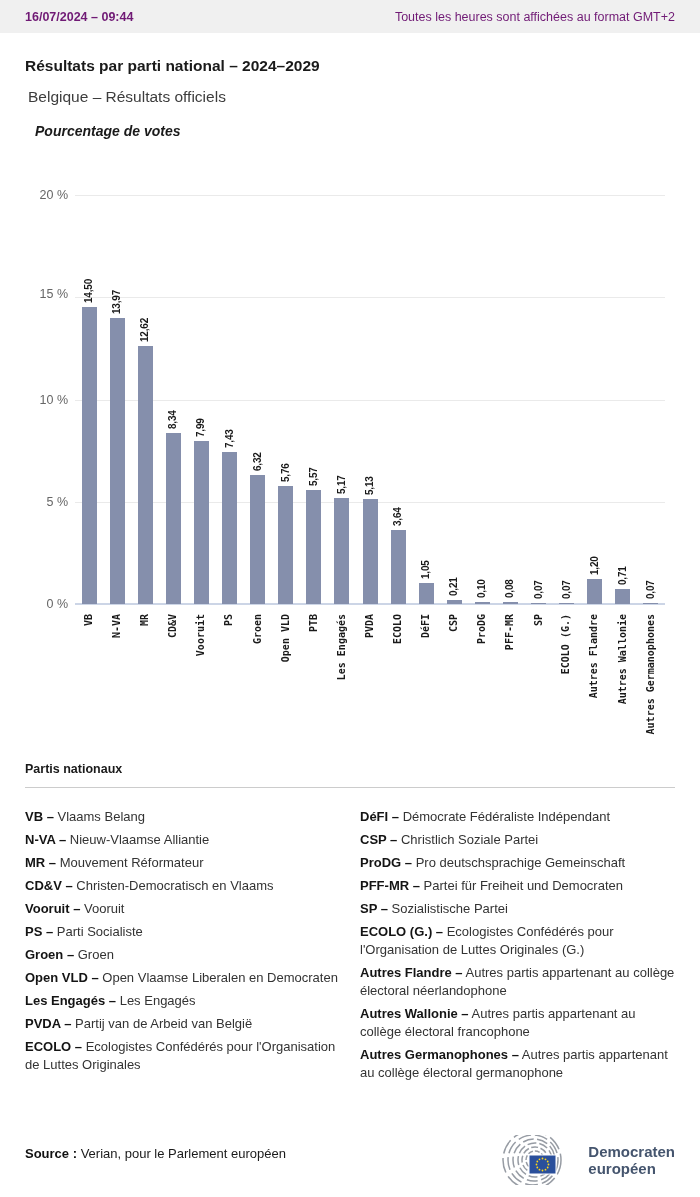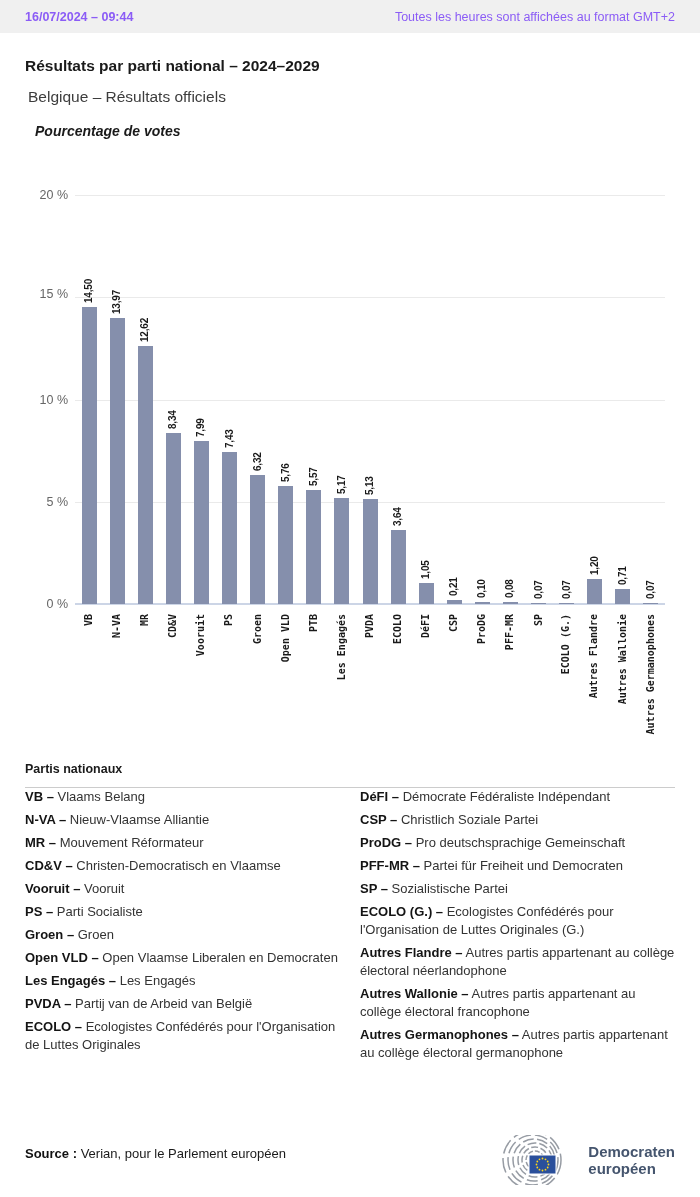--- a/index.html
+++ b/index.html
@@ -4,21 +4,21 @@
 <style>
   html,body { margin:0; padding:0; }
   body {
     width:700px; height:1197px; position:relative; overflow:hidden;
     background:#ffffff; color:#1a1a1a;
     font-family:"Liberation Sans", sans-serif;
   }
   .topbar {
     height:33px; background:#f0f0f0;
     display:flex; justify-content:space-between; align-items:center;
-    padding:0 25px; font-size:12.5px; color:#8b5cf6;
+    padding:0 25px; font-size:12.5px; color:#701a75;
   }
   .topbar .date { font-weight:bold; }
   .header { padding:23px 25px 0 25px; }
   .title { font-size:15.5px; font-weight:bold; line-height:19px; }
   .subtitle { font-size:15.5px; color:#3d3d3d; line-height:19px; margin-top:12px; padding-left:3px; }
   .chart-title { margin:18px 0 0 35px; font-size:14px; font-weight:bold; line-height:15px;font-style:italic; }
   .chart { position:relative; width:700px; height:615px; }
   .gridline { position:absolute; left:75px; width:590px; height:1px; background:#eaeaea; }
   .baseline { position:absolute; left:75px; width:590px; height:2px; background:#ccd5e6; }
   .ytick {
@@ -35,21 +35,21 @@
   .xlabel { position:absolute; width:0; height:0; }
   .xlabel > span {
     position:absolute; right:0; top:0; transform-origin:100% 0;
     transform:rotate(-90deg); white-space:nowrap;
     font-family:"DejaVu Sans Mono", monospace;
     font-size:10px; font-weight:bold; line-height:10px; color:#1a1a1a;
   }
   .legend { padding:0 25px; }
   .legend-title { font-size:12.5px; font-weight:bold; line-height:15px; margin-top:8px; }
   .legend hr { border:none; border-top:1px solid #cccccc; margin:10px 0 0 0; }
-  .legend-cols { display:flex; gap:20px; }
+  .legend-cols { display:flex; gap:20px; margin-top:20px; }
   .legend-col { width:315px; }
   .legend-entry { font-size:13px; line-height:18px; margin-bottom:5px; color:#333333; }
   .legend-entry b { color:#141414; }
   .footer {
     position:absolute; left:0; right:0; bottom:12px; padding:0 25px;
     display:flex; justify-content:space-between; align-items:flex-end;
   }
   .source { font-size:13px; margin-bottom:24px; }
   .source b { color:#111; }
   .logo { display:flex; align-items:center; gap:9px; }
@@ -231,21 +231,21 @@
   </div>
 
 <div class="legend">
   <div class="legend-title">Partis nationaux</div>
   <hr>
   <div class="legend-cols" id="legend-cols">
       <div class="legend-col">
         <div class="legend-entry"><b>VB –</b><span> Vlaams Belang</span></div>
         <div class="legend-entry"><b>N-VA –</b><span> Nieuw-Vlaamse Alliantie</span></div>
         <div class="legend-entry"><b>MR –</b><span> Mouvement Réformateur</span></div>
-        <div class="legend-entry"><b>CD&amp;V –</b><span> Christen-Democratisch en Vlaamse</span></div>
+        <div class="legend-entry"><b>CD&amp;V –</b><span> Christen-Democratisch en Vlaams</span></div>
         <div class="legend-entry"><b>Vooruit –</b><span> Vooruit</span></div>
         <div class="legend-entry"><b>PS –</b><span> Parti Socialiste</span></div>
         <div class="legend-entry"><b>Groen –</b><span> Groen</span></div>
         <div class="legend-entry"><b>Open VLD –</b><span> Open Vlaamse Liberalen en Democraten</span></div>
         <div class="legend-entry"><b>Les Engagés –</b><span> Les Engagés</span></div>
         <div class="legend-entry"><b>PVDA –</b><span> Partij van de Arbeid van België</span></div>
         <div class="legend-entry"><b>ECOLO –</b><span> Ecologistes Confédérés pour l'Organisation de Luttes Originales</span></div>
       </div>
       <div class="legend-col">
         <div class="legend-entry"><b>DéFI –</b><span> Démocrate Fédéraliste Indépendant</span></div>

